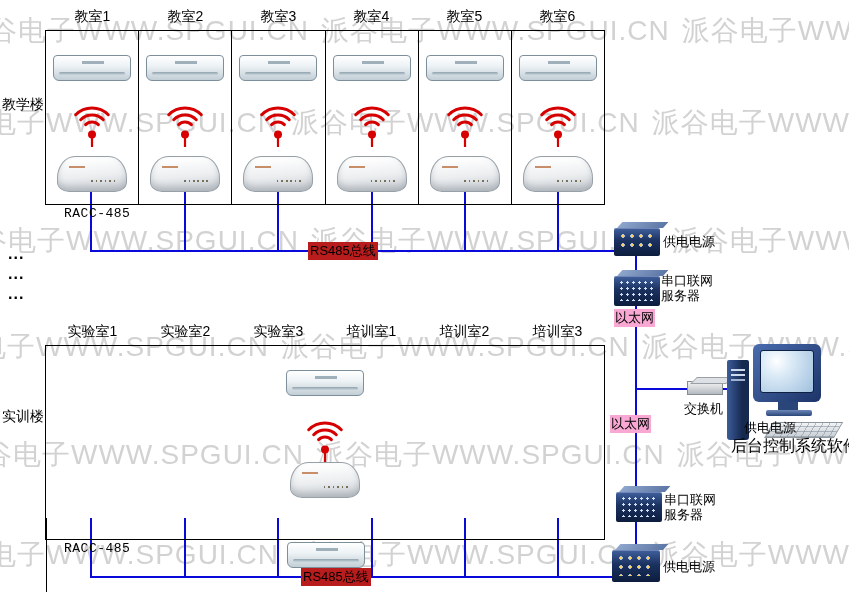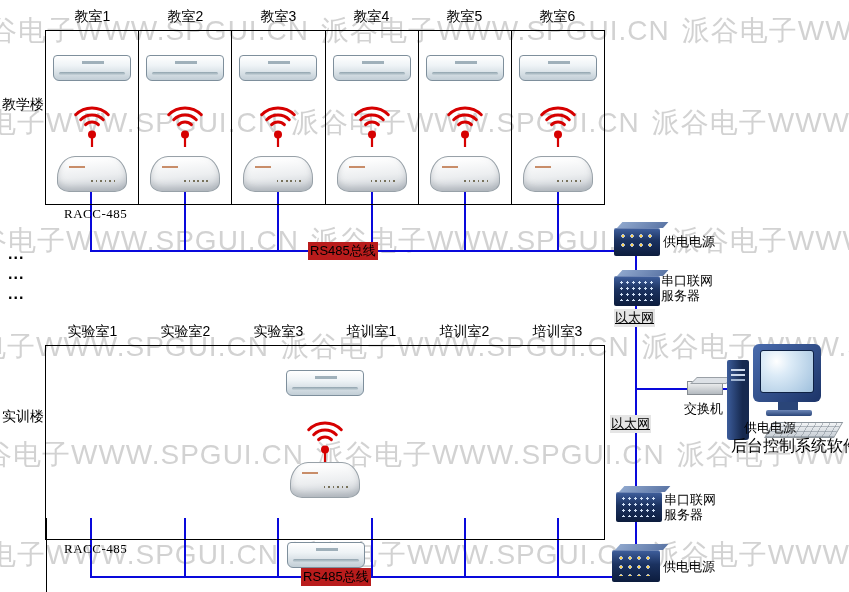--- a/index.html
+++ b/index.html
@@ -40,23 +40,23 @@
   .racc .leds { position:absolute; right:9px; bottom:9px; width:26px; height:2px; display:block;
           background:repeating-linear-gradient(90deg,#77715a 0 1.5px, transparent 1.5px 4.5px); }
 
   
   .vl, .hl { position:absolute; background:#0909db; z-index:2; }
   .vl { width:2px; } .hl { height:2px; }
 
   
   .lbl { position:absolute; font-size:13px; color:#000; z-index:4; white-space:nowrap;text-align:center; }
   .bname { font-size:14px; }
-  .racc-lbl { font-family:Liberation Serif, serif; letter-spacing:.5px; }
+  .racc-lbl { font-family:Liberation Mono, monospace; letter-spacing:.5px; }
   .bus-lbl { background:#b91c1c; padding:0 2px; }
-  .eth-lbl { background:#e5e5e5; padding:0 1px;text-decoration:underline; }
+  .eth-lbl { background:#f9a8d4; padding:0 1px; }
   .dots3 { font-size:16px; font-weight:bold; line-height:1; letter-spacing:1px; z-index:3; }
 
   
   .nbox { position:absolute; z-index:3; border-radius:2px;
           background:linear-gradient(180deg,#40609e 0%,#1b3260 45%,#0c1c3d 100%);
           box-shadow: inset 0 1px 0 rgba(255,255,255,.25); }
   .nbox::before { content:""; position:absolute; left:3px; top:-6px; width:100%; height:6px;
           background:linear-gradient(90deg,#8ea6cc,#5c76a6); transform:skewX(-42deg);
           transform-origin:left bottom; }
   .nbox .dots { position:absolute; inset:5px 6px 5px 6px; display:block;

